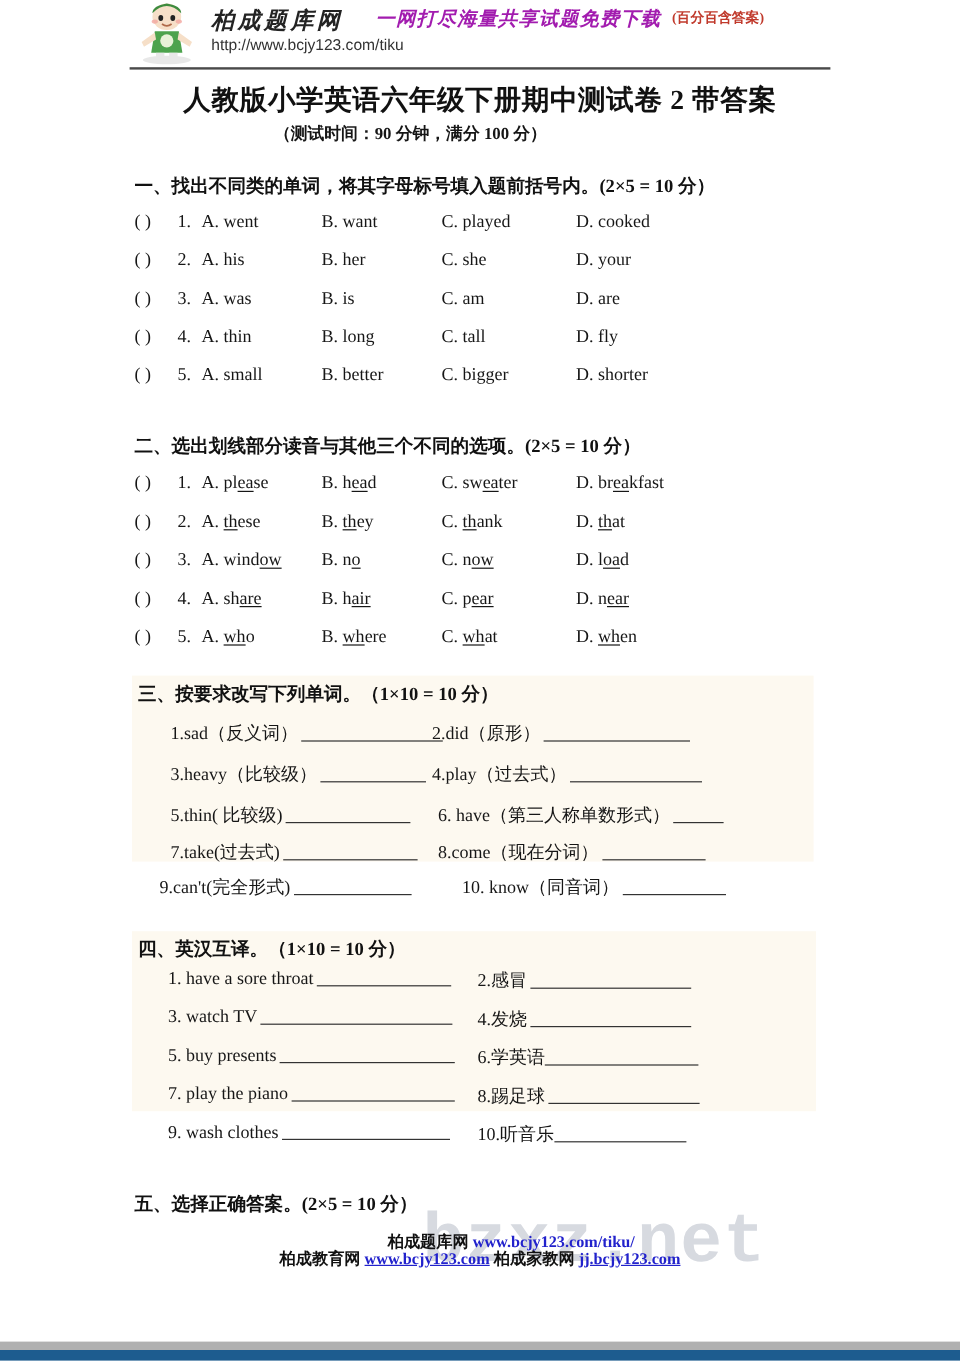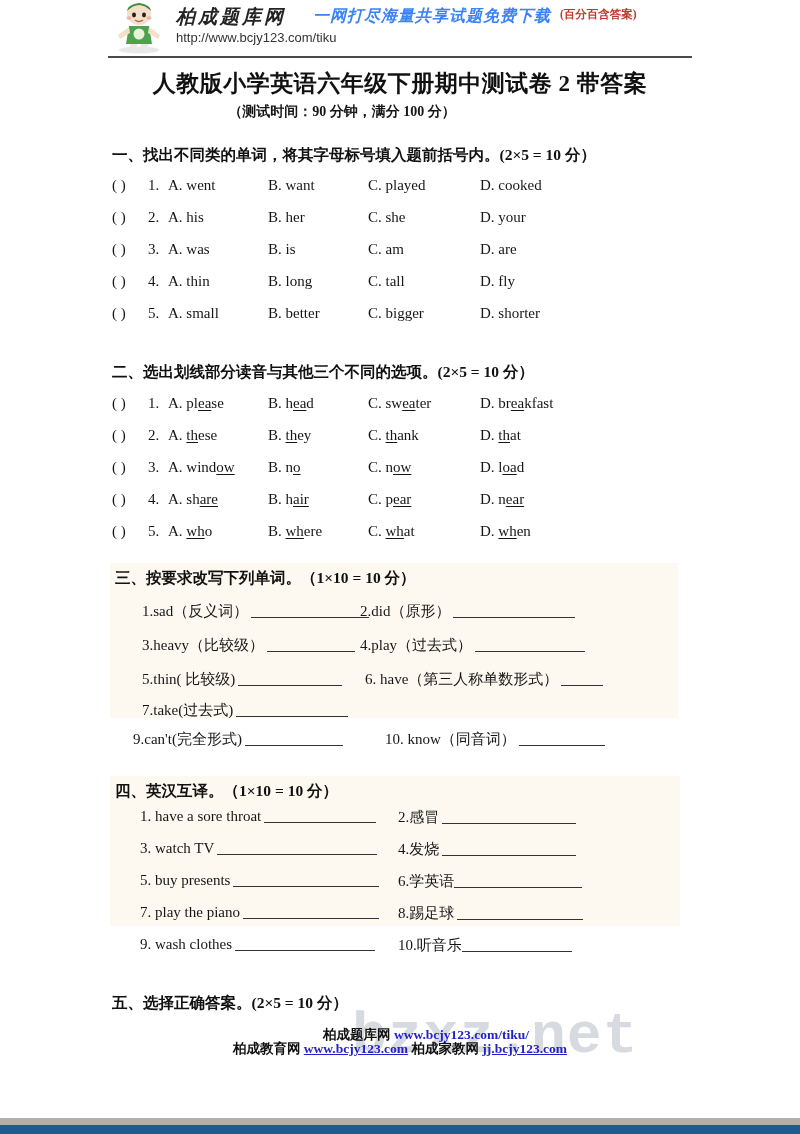--- a/index.html
+++ b/index.html
@@ -53,21 +53,21 @@
   }
   .banner-slogan {
     position: absolute;
     left: 205px;
     top: 4px;
     font-family: "Liberation Serif", serif;
     font-weight: bold;
     font-style: italic;
     font-size: 16px;
     letter-spacing: 1px;
-    color: #3b82f6;
+    color: #a21caf;
     white-space: nowrap;
   }
   .banner-badge {
     position: absolute;
     left: 452px;
     top: 5px;
     font-size: 11.5px;
     font-weight: bold;
     color: #c0392b;
     white-space: nowrap;
@@ -357,20 +357,23 @@
   <div class="fill" style="left:142px; top:670px;">
     <span>5.thin( 比较级)</span><span class="blank" style="width:104px"></span>
   </div>
   <div class="fill" style="left:365px; top:670px;">
     <span>6. have（第三人称单数形式）</span><span class="blank" style="width:42px"></span>
   </div>
 
   <div class="fill" style="left:142px; top:701px;">
     <span>7.take(过去式)</span><span class="blank" style="width:112px"></span>
   </div>
+  <div class="fill" style="left:365px; top:701px;">
+    <span>8.come（现在分词）</span><span class="blank" style="width:86px"></span>
+  </div>
 
   <div class="fill" style="left:133px; top:730px;">
     <span>9.can't(完全形式)</span><span class="blank" style="width:98px"></span>
   </div>
   <div class="fill" style="left:385px; top:730px;">
     <span>10. know（同音词）</span><span class="blank" style="width:86px"></span>
   </div>
 
   <div class="tint" style="left:110px; top:776px; width:570px; height:150px;"></div>
 

